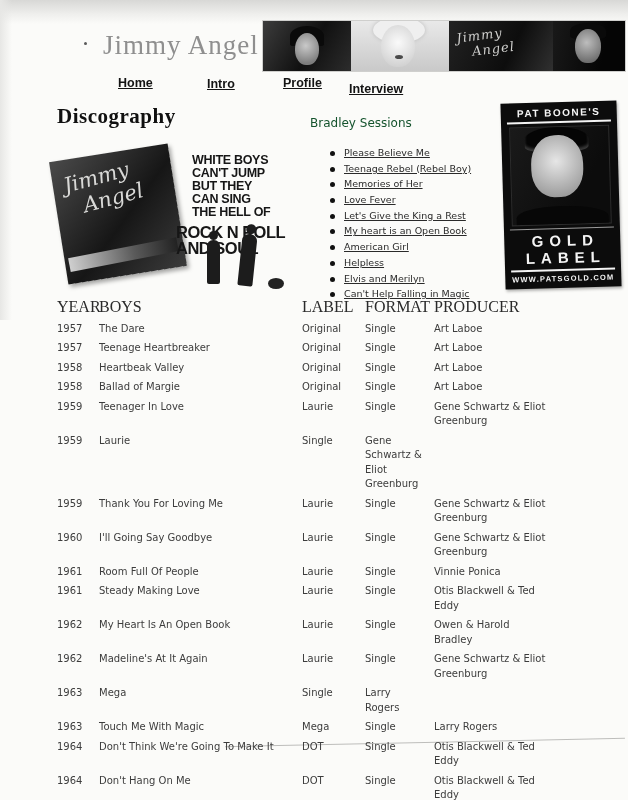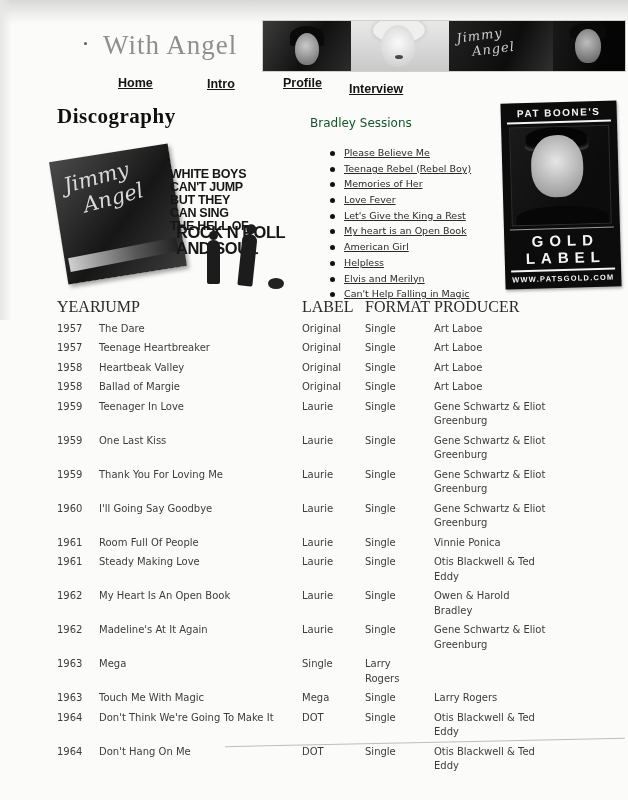--- a/index.html
+++ b/index.html
@@ -146,21 +146,21 @@
 </head>
 <body>
 
 <div class="page">
 
   <div class="scan-top"></div>
   <div class="scan-left"></div>
   <div class="scan-speck"></div>
   <div class="scan-line"></div>
 
-  <div class="site-title">With Angel</div>
+  <div class="site-title">Jimmy Angel</div>
 
   <div class="banner">
     <div class="bp1">
       <div class="hair"></div>
       <div class="face"></div>
     </div>
     <div class="bp2">
       <div class="hair"></div>
       <div class="face"></div>
       <div class="lips"></div>
@@ -185,21 +185,21 @@
   <div class="disco-heading">Discography</div>
 
   <div class="album-art">
     <div class="album-cover">
       <div class="album-script">
         <div class="sig1">Jimmy</div>
         <div class="sig2">Angel</div>
       </div>
       <div class="album-strip"></div>
     </div>
-    <ul class="album-tagline tag-small" style="top:30px;">
+    <ul class="album-tagline tag-small" style="top:16px;margin-left:22px;">
 
     <li>WHITE BOYS</li>
         <li>CAN'T JUMP</li>
         <li>BUT THEY</li>
         <li>CAN SING</li>
         <li>THE HELL OF</li>
       </ul>
     <ul class="album-tagline tag-large" style="top:86px; left:126px;">
 
     <li>ROCK N ROLL</li>
@@ -272,21 +272,21 @@
       <div class="badge-shoulder"></div>
     </div>
     <div class="badge-gold">GOLD</div>
     <div class="badge-gold" style="border-top:none; padding-top:0;">LABEL</div>
     <div class="badge-url">WWW.PATSGOLD.COM</div>
   </div>
 
   <div class="disco-table">
     <div class="thead">
       <div>YEAR</div>
-      <div>JUMP</div>
+      <div>BOYS</div>
       <div>LABEL</div>
       <div>FORMAT</div>
       <div>PRODUCER</div>
     </div>
     <div class="tbody">
 
         <div class="trow">
           <div>1957</div>
           <div>The Dare</div>
           <div>Original</div>
@@ -321,21 +321,20 @@
         <div class="trow">
           <div>1959</div>
           <div>Teenager In Love</div>
           <div>Laurie</div>
           <div>Single</div>
           <div>Gene Schwartz &amp; Eliot Greenburg</div>
         </div>
 
         <div class="trow">
           <div>1959</div>
-          <div>One Last Kiss</div>
           <div>Laurie</div>
           <div>Single</div>
           <div>Gene Schwartz &amp; Eliot Greenburg</div>
         </div>
 
         <div class="trow">
           <div>1959</div>
           <div>Thank You For Loving Me</div>
           <div>Laurie</div>
           <div>Single</div>

